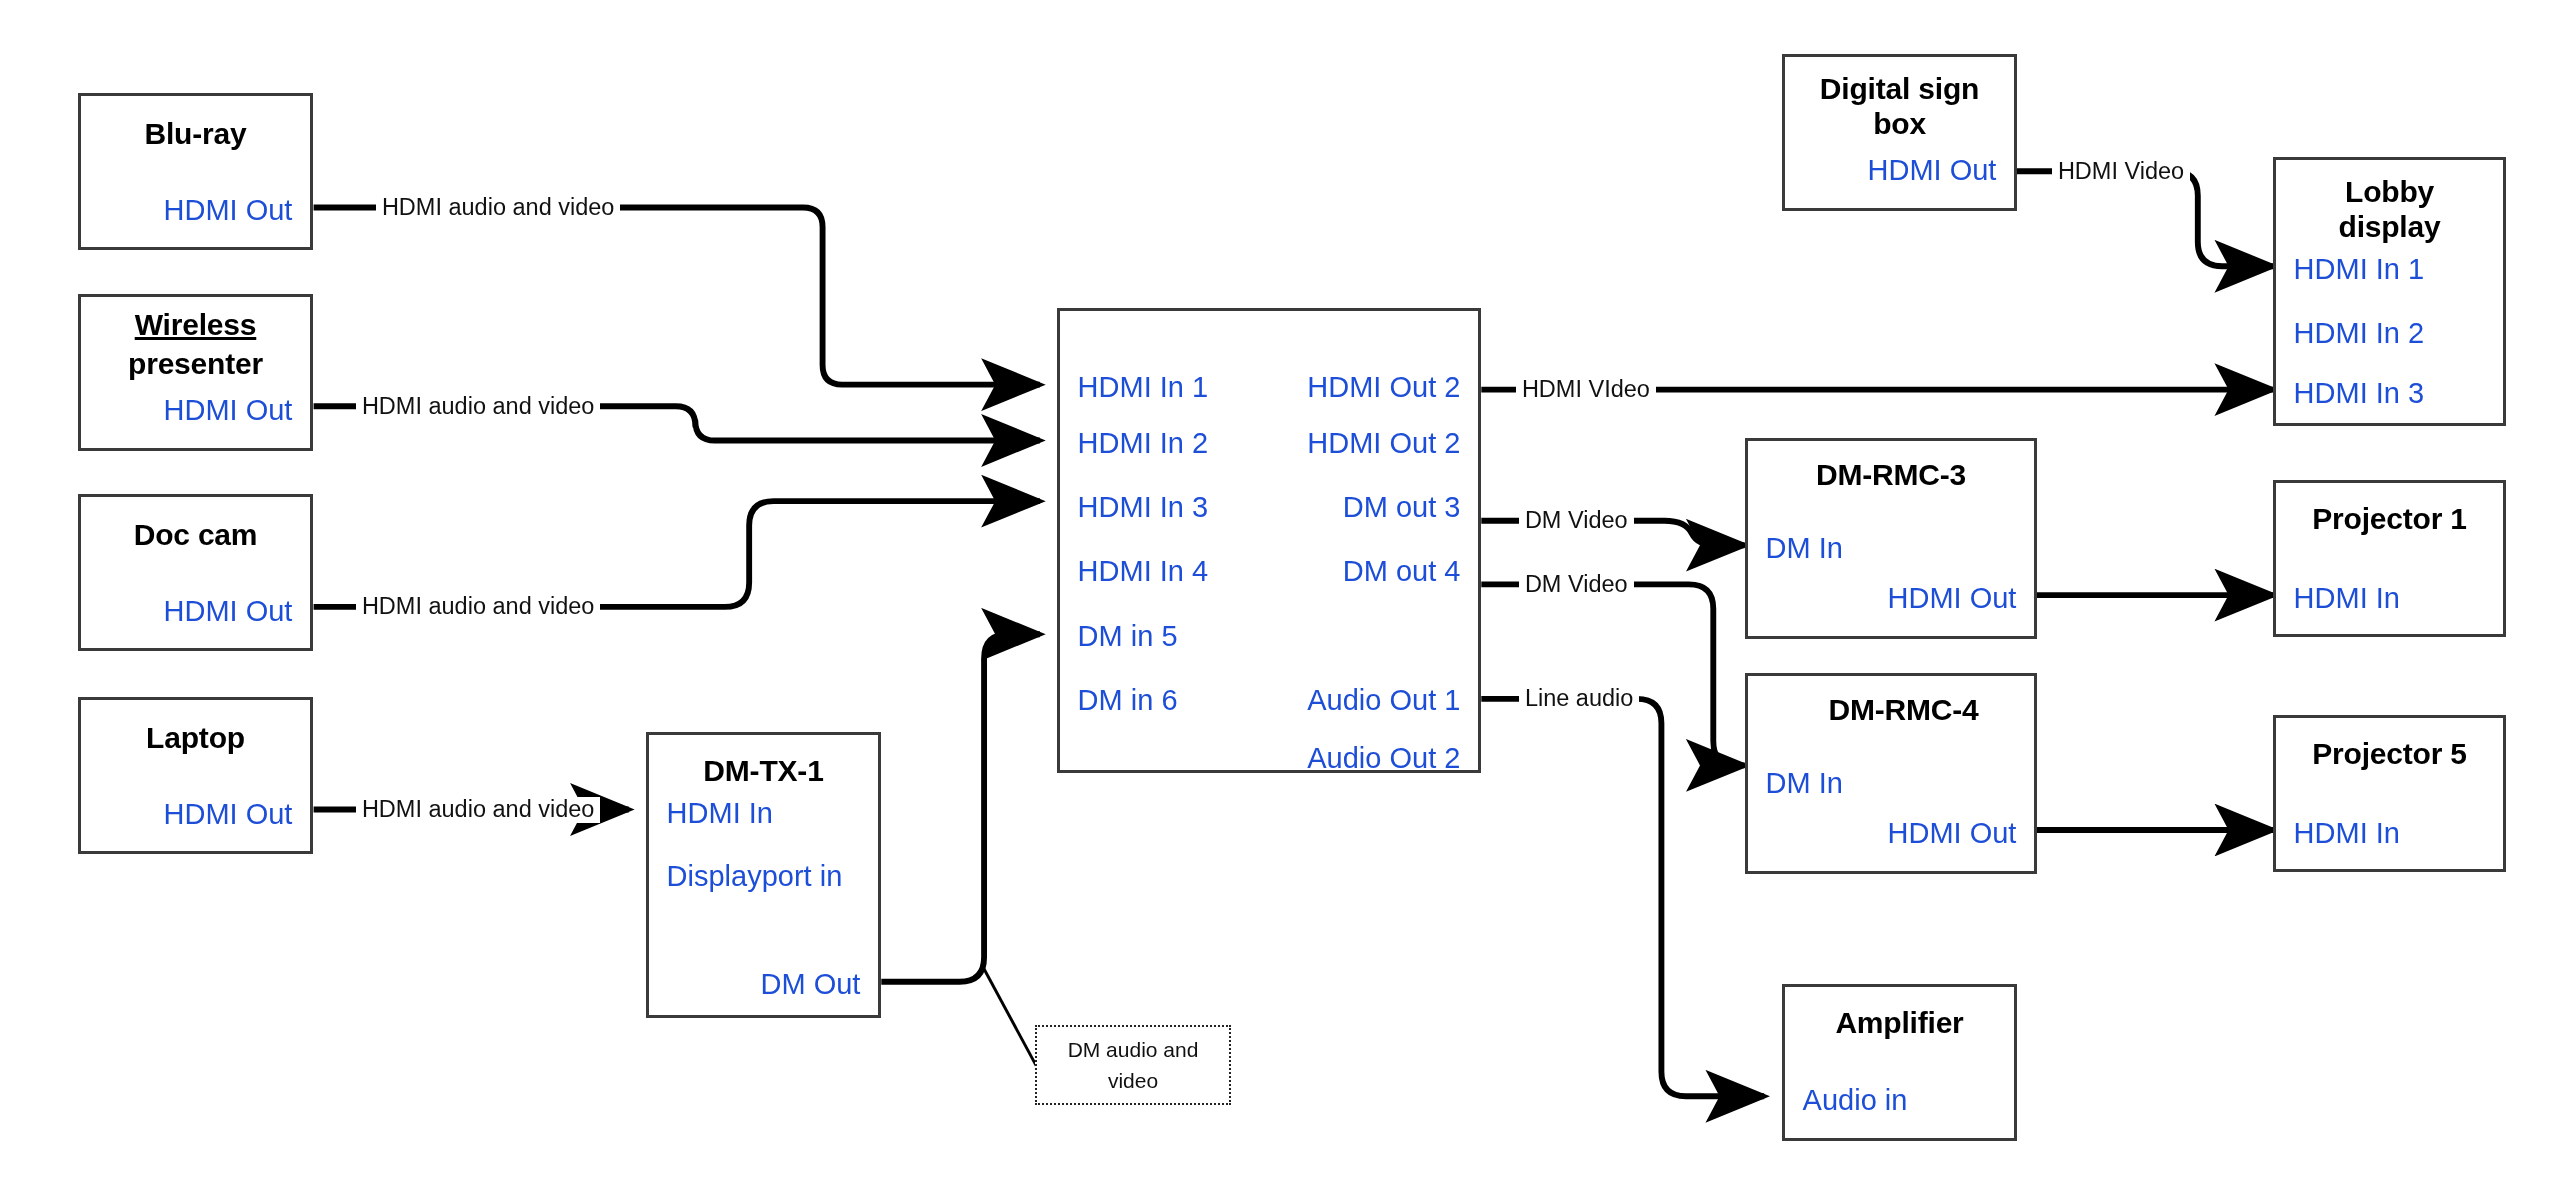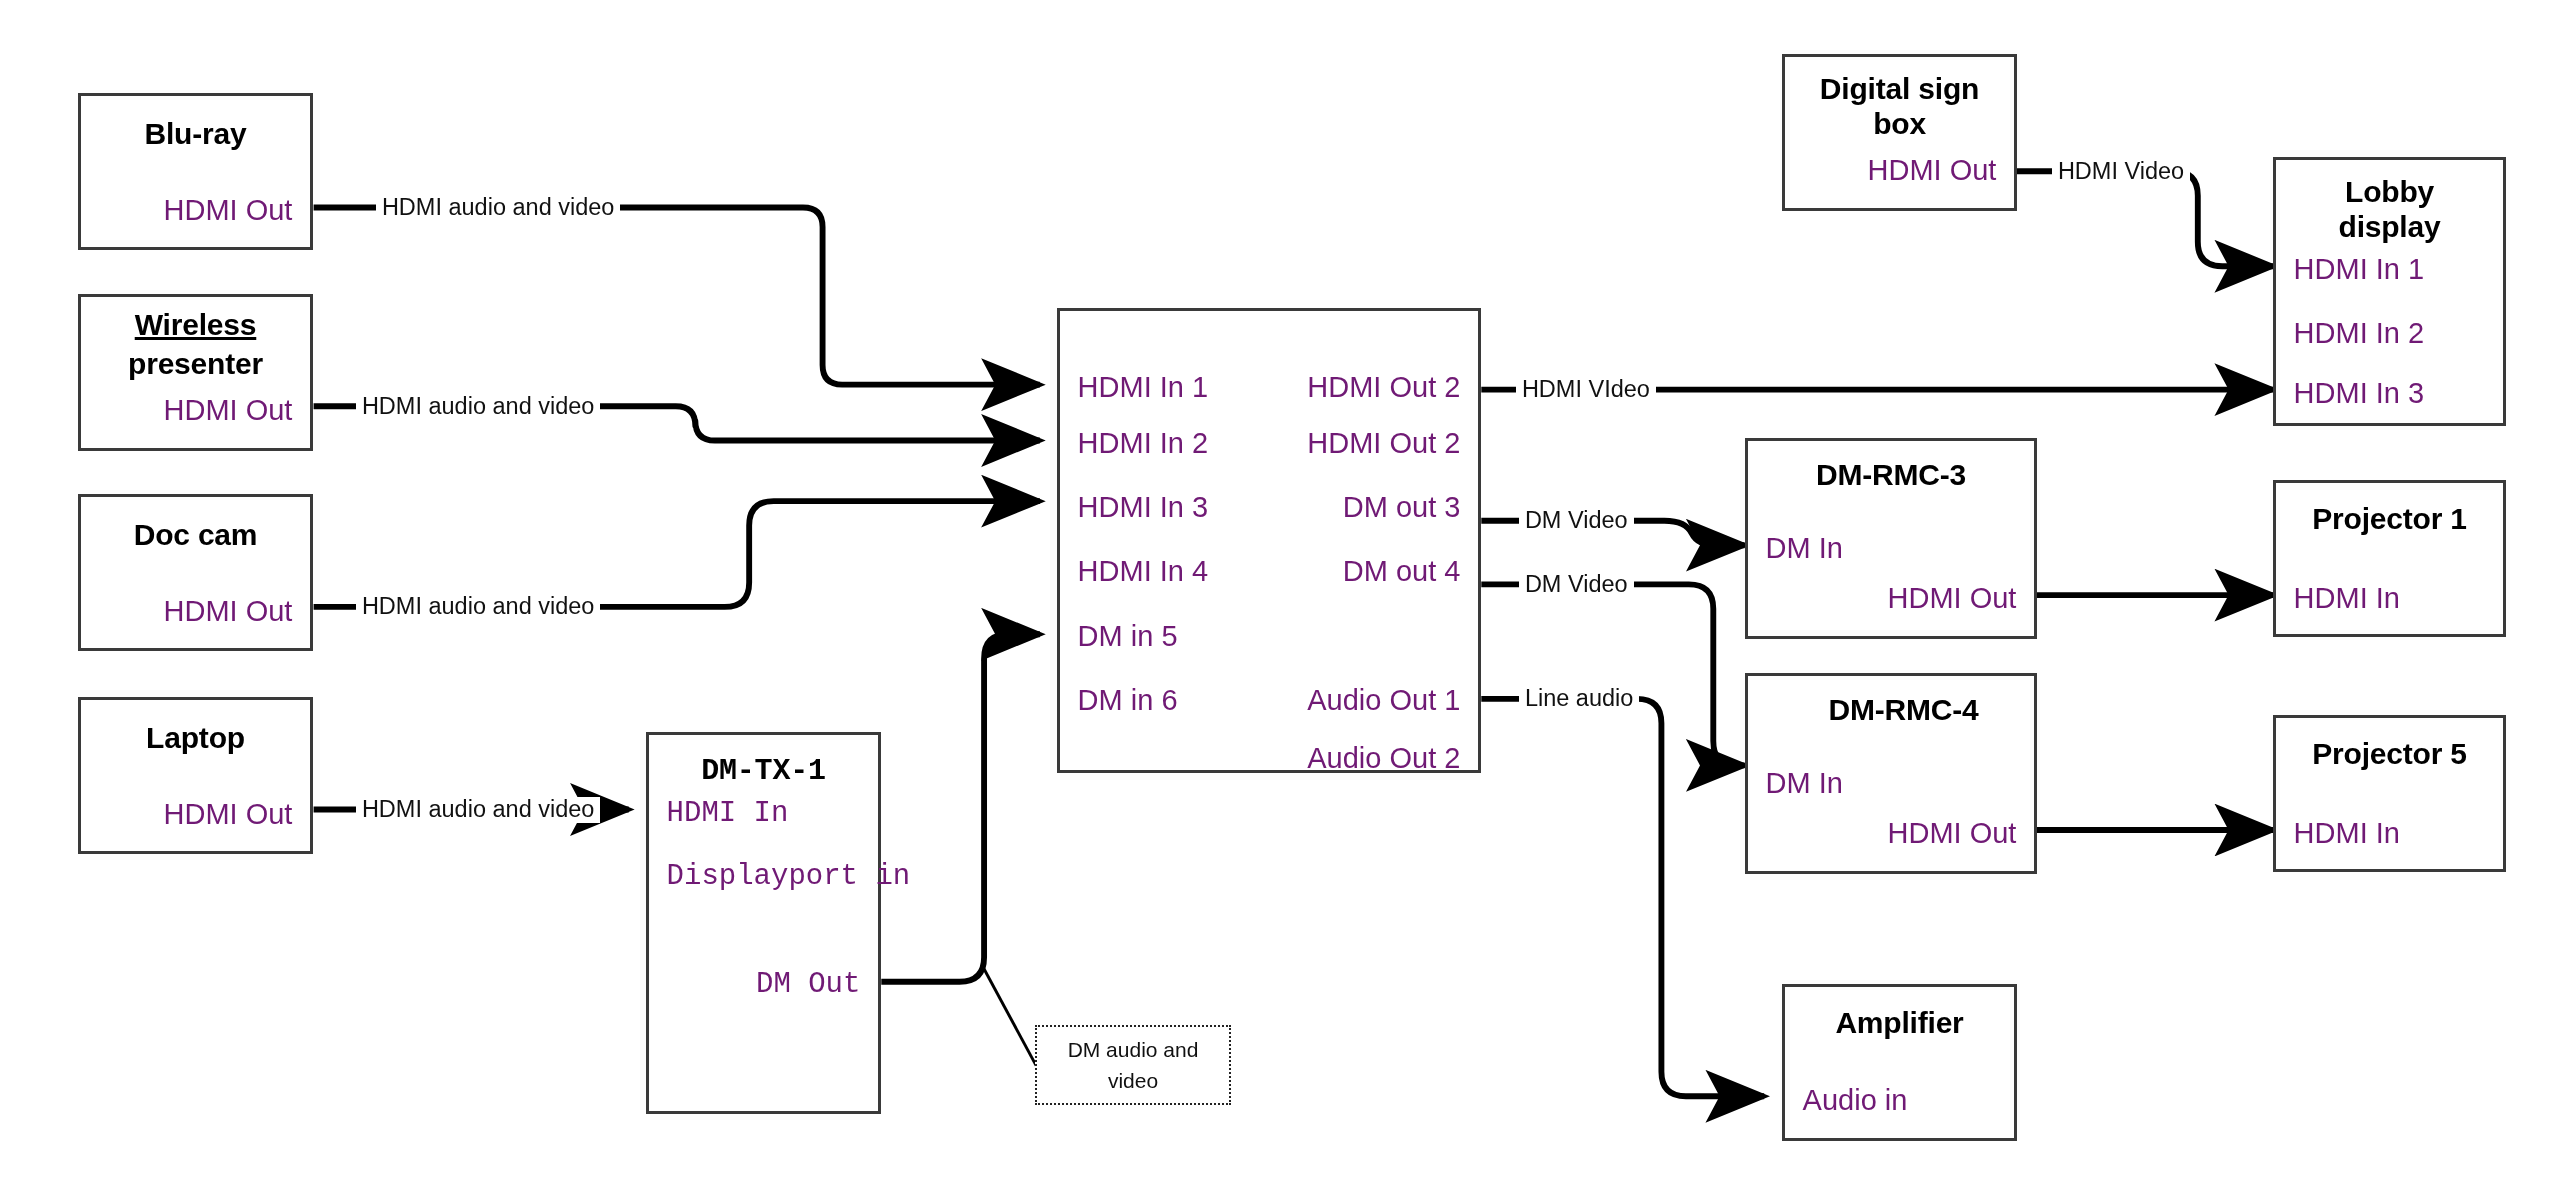--- a/index.html
+++ b/index.html
@@ -7,21 +7,21 @@
   body{width:2576px;height:1201px;overflow:hidden;
        font-family:"Liberation Sans","DejaVu Sans",sans-serif;color:#000000;}
   #stage{position:relative;width:2576px;height:1201px;background:#ffffff;}
 
   svg#wires{position:absolute;left:0;top:0;width:2576px;height:1201px;pointer-events:none;}
 
   .node{position:absolute;box-sizing:border-box;background:#ffffff;
         border:3.9px solid #3a3a3a;}
   .node .title{position:absolute;left:0;right:0;text-align:center;
         font-weight:bold;font-size:30px;line-height:36px;letter-spacing:-0.2px;}
-  .port{position:absolute;font-size:29px;line-height:33px;white-space:nowrap;color:#701a75;}
+  .port{position:absolute;font-size:29px;line-height:33px;white-space:nowrap;color:#1d4ed8;}
   .port.l{left:17.6px;text-align:left;}
   .port.r{right:17.6px;text-align:right;}
 
   .wirelabel{position:absolute;font-size:23.5px;line-height:25.5px;white-space:nowrap;
         background:#ffffff;padding:0 5.9px;color:#111;}
 
   .callout{position:absolute;box-sizing:border-box;background:#ffffff;
         border:2.9px dotted #222;font-size:21px;line-height:31px;text-align:center;
         display:flex;align-items:center;justify-content:center;color:#111;}
 </style>
@@ -80,21 +80,21 @@
   <div class="node" style="left:78px; top:494px; width:235px; height:157px;">
     <div class="title" style="top:19.6px;">Doc cam</div>
     <div class="port r" style="top:98px;">HDMI Out</div>
   </div>
 
   <div class="node" style="left:78px; top:697px; width:235px; height:157px;">
     <div class="title" style="top:19.6px;">Laptop</div>
     <div class="port r" style="top:98px;">HDMI Out</div>
   </div>
 
-  <div class="node" style="left:646px; top:732px; width:235px; height:382px;font-family:Liberation Mono, monospace;">
+  <div class="node" style="left:646px; top:732px; width:235px; height:286px;">
     <div class="title" style="top:17.6px;">DM-TX-1</div>
     <div class="port l" style="top:62px;">HDMI In</div>
     <div class="port l" style="top:125px;">Displayport in</div>
     <div class="port r" style="top:233px;">DM Out</div>
   </div>
 
   <div class="node" style="left:1057px; top:308px; width:424px; height:465px;">
 
     <div class="port l" style="top:60px;">HDMI In 1</div>
     <div class="port l" style="top:116px;">HDMI In 2</div>

